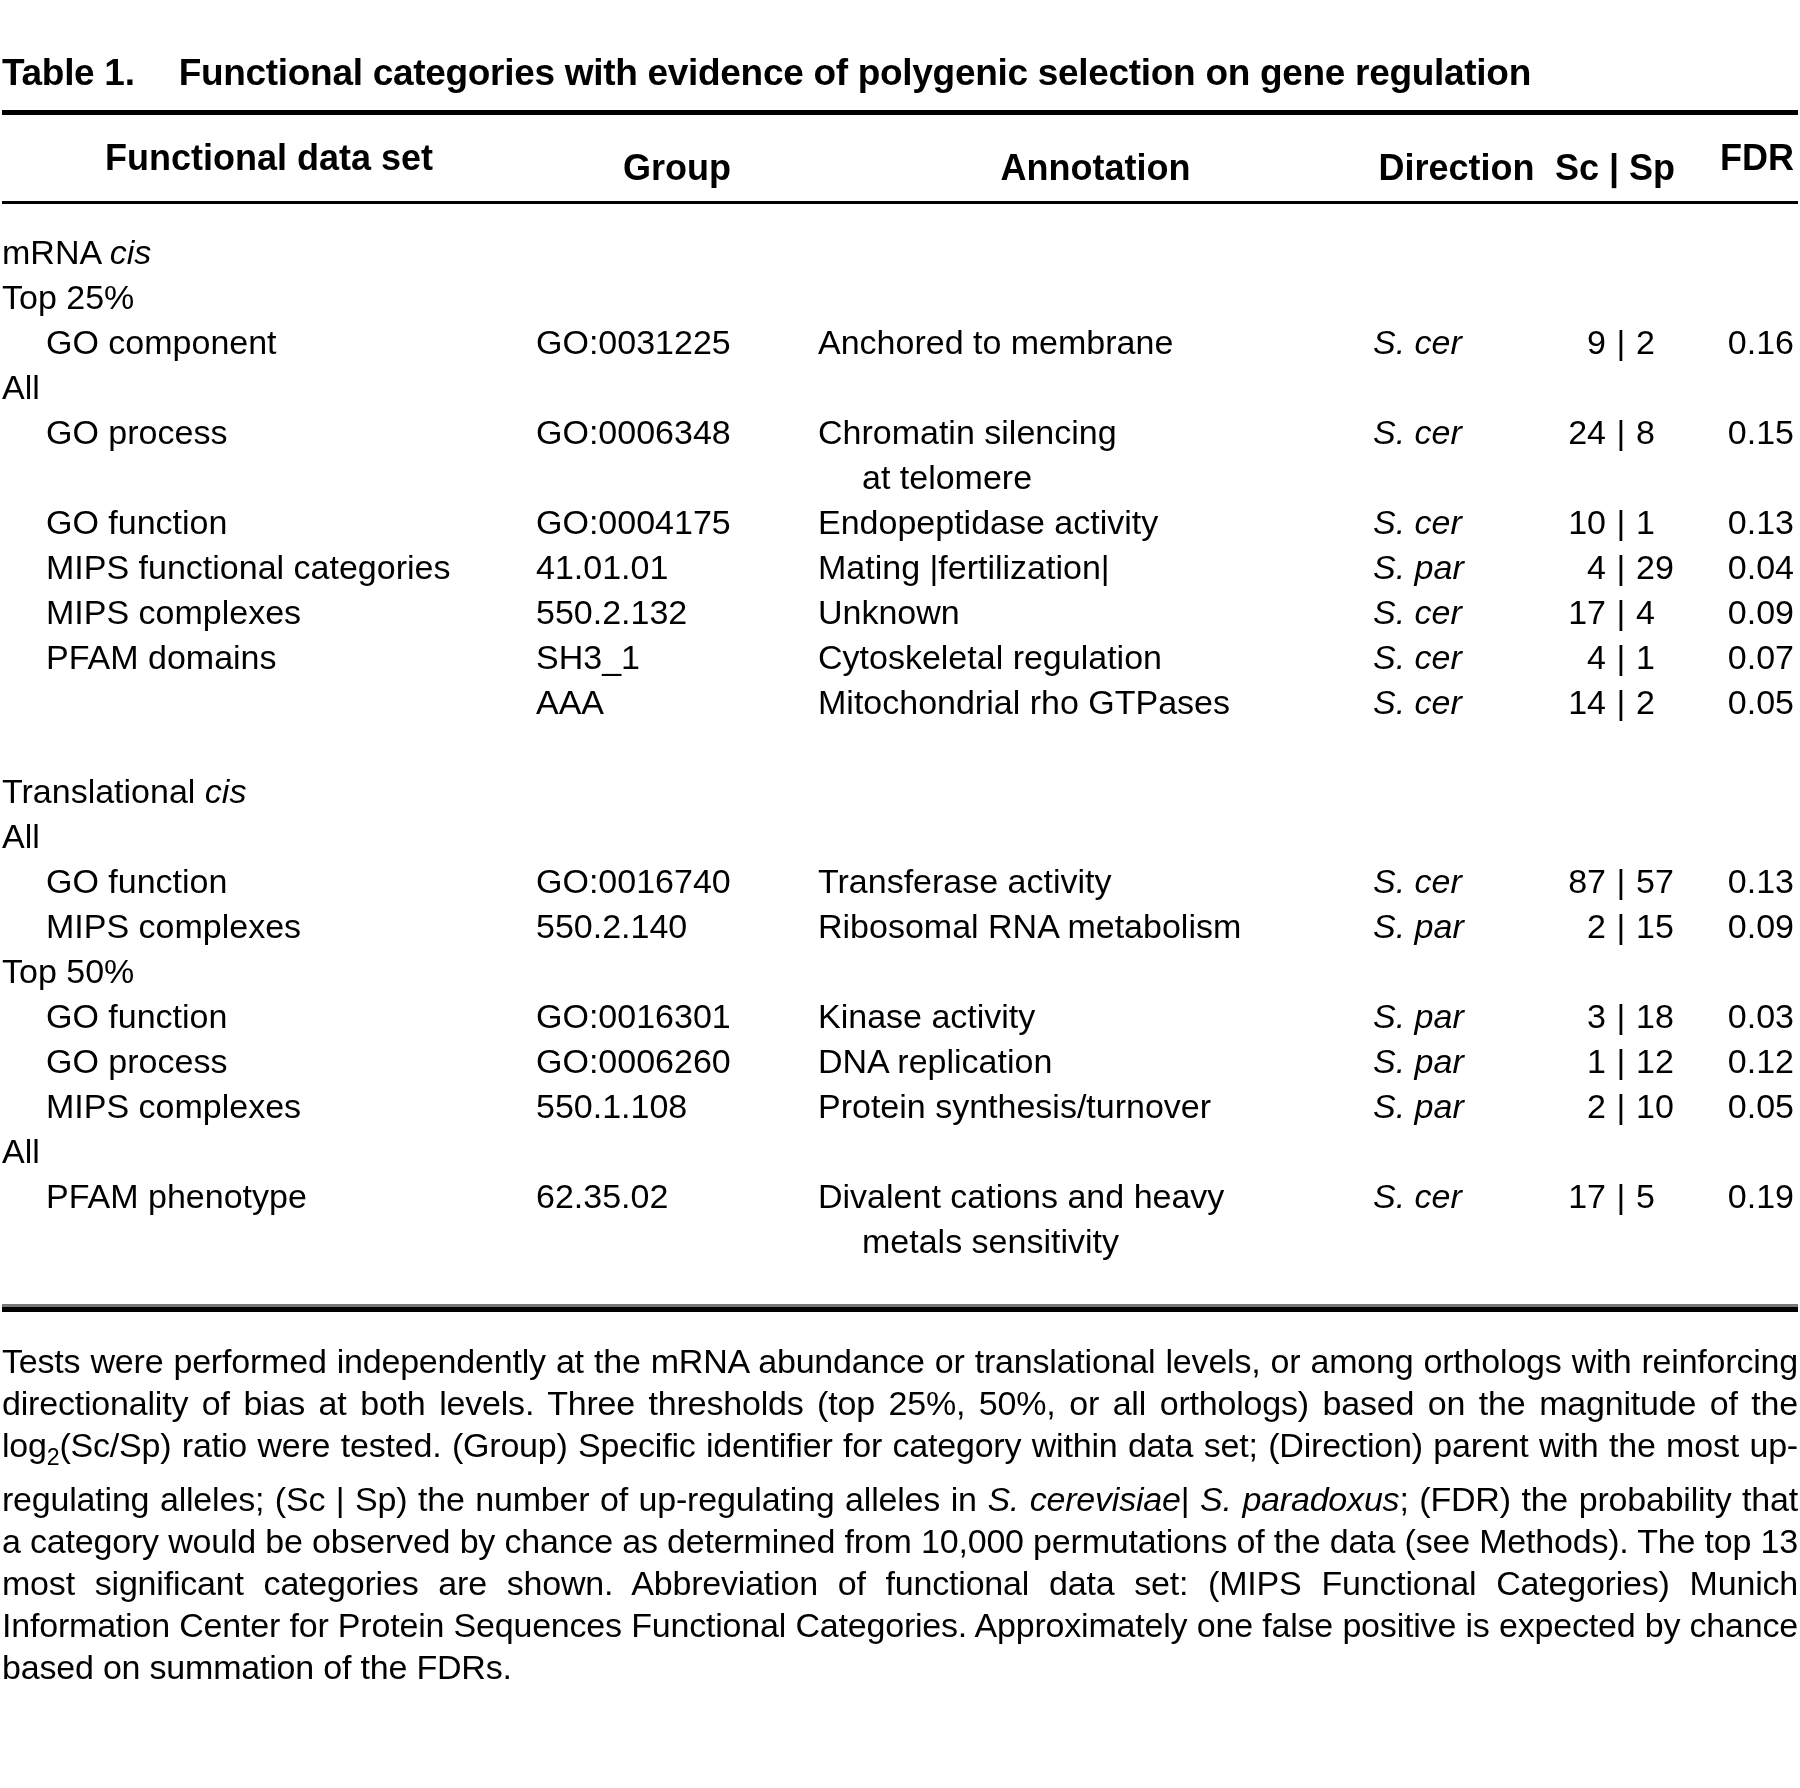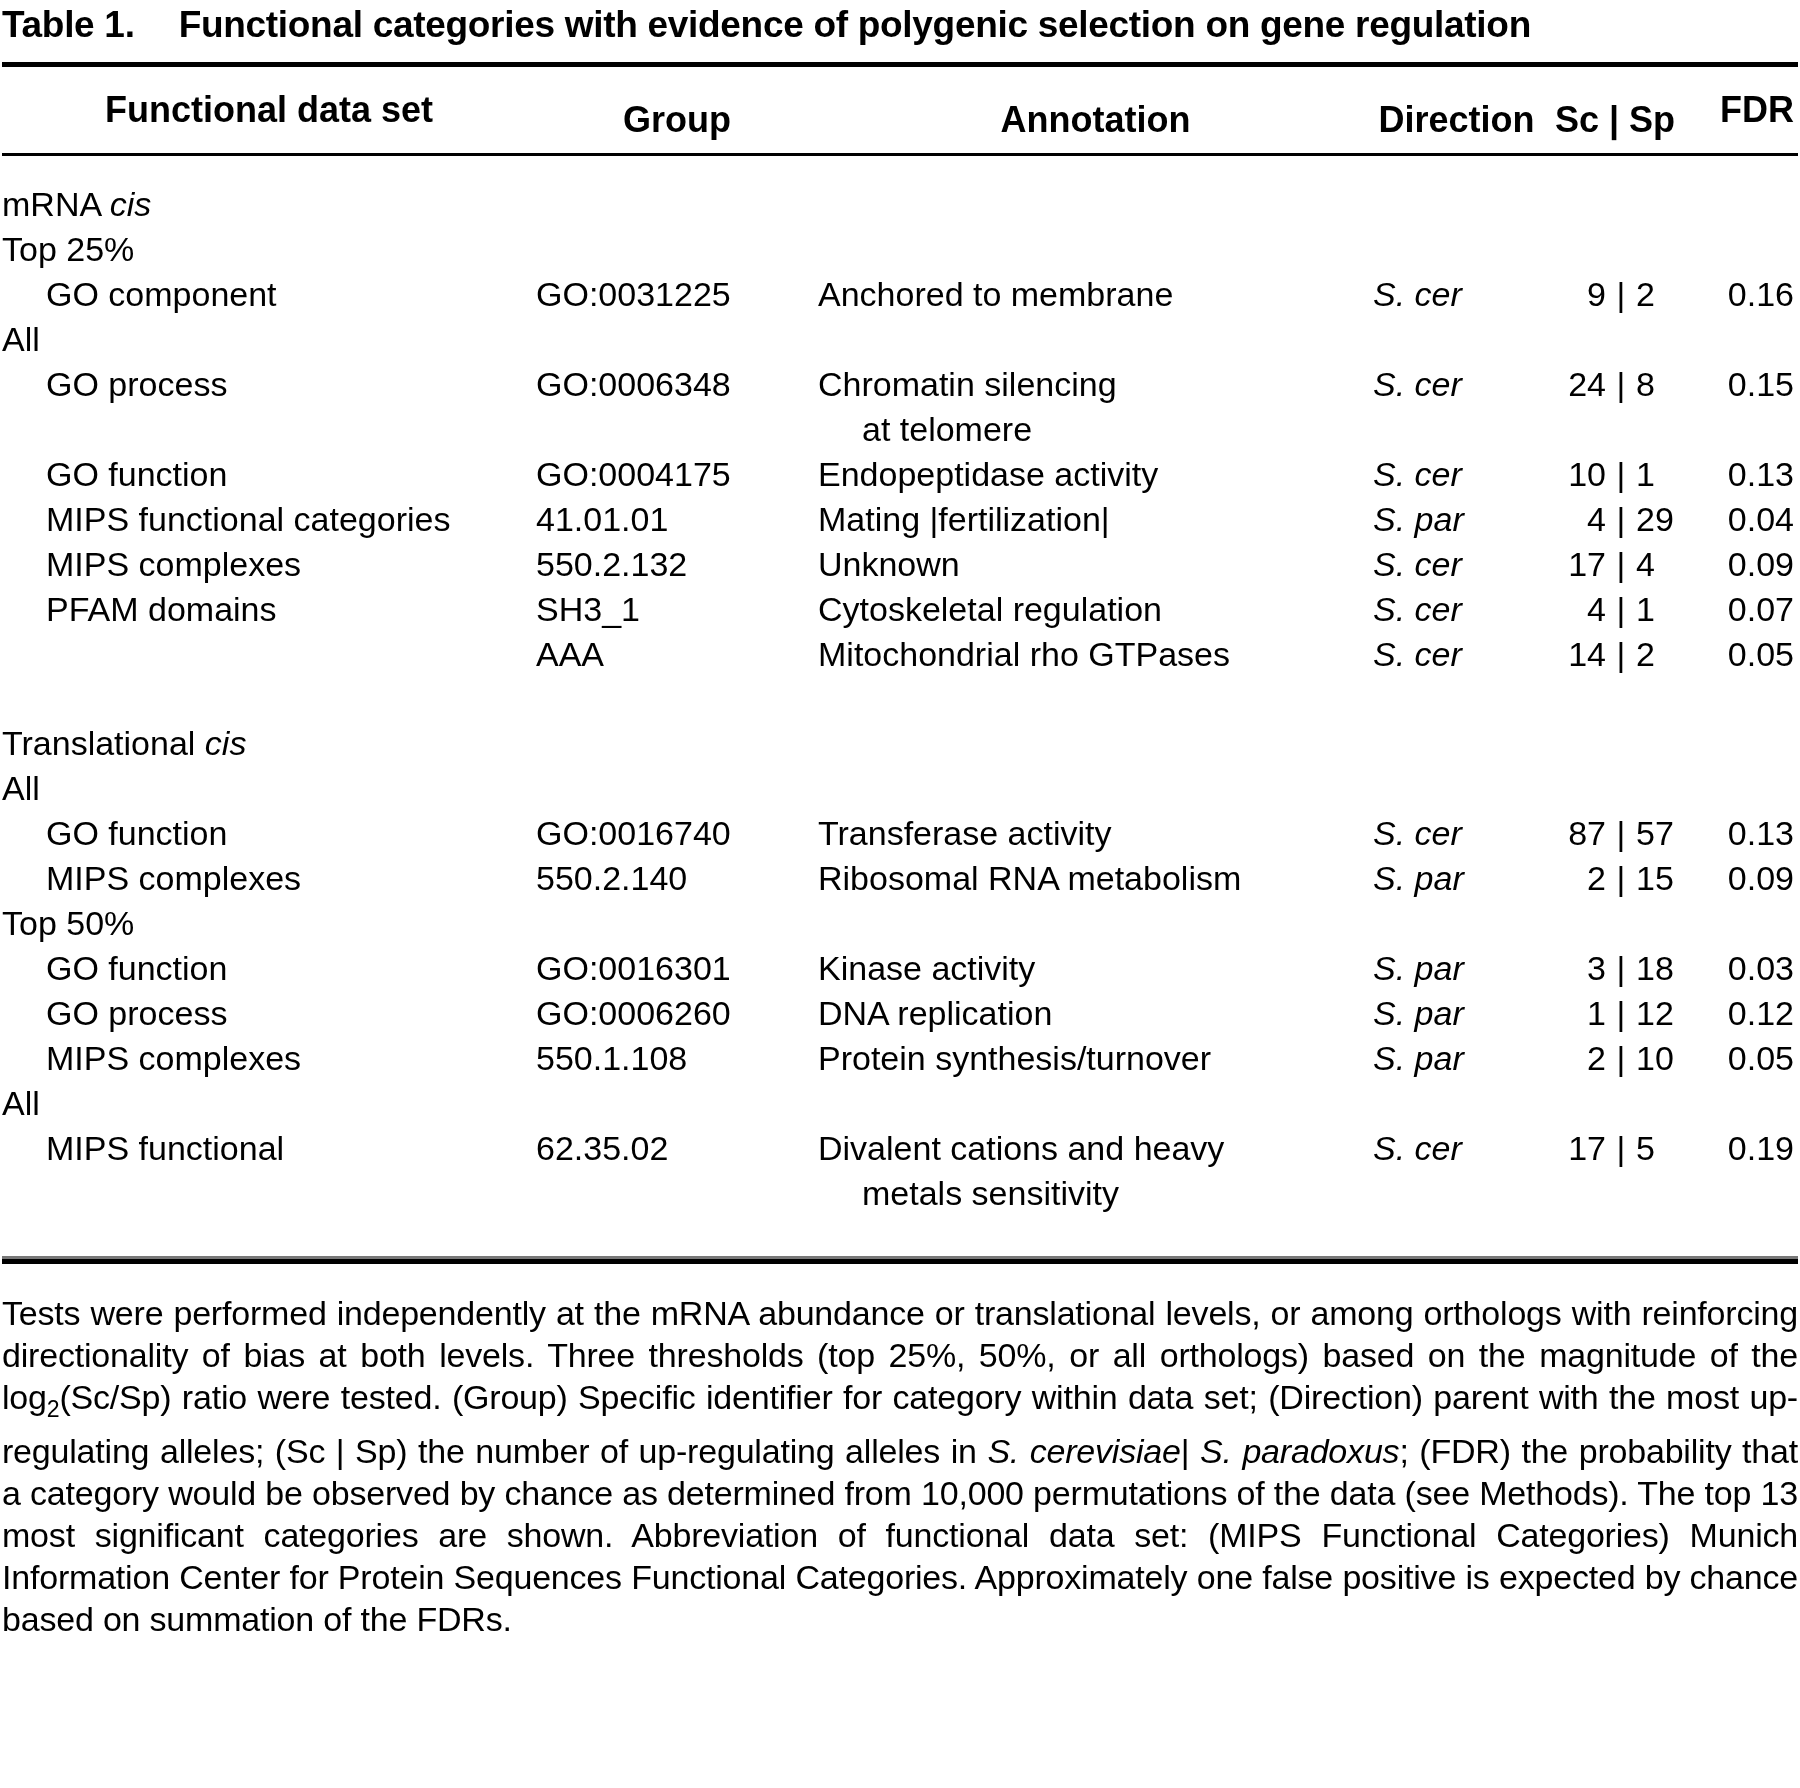--- a/index.html
+++ b/index.html
@@ -4,21 +4,21 @@
 <style>
   * { margin:0; padding:0; box-sizing:border-box; }
   html, body { background:#ffffff; }
   body {
     width:1800px; min-height:1788px;
     font-family:"Liberation Sans", sans-serif;
     color:#000; -webkit-font-smoothing:antialiased;
   }
   .page { width:1800px; padding:0 2px; }
 
-  .table-title { font-size:37px; font-weight:bold; padding:4px 0 16px 0; letter-spacing:-0.3px; }
+  .table-title { font-size:37px; font-weight:bold; padding:4px 0 16px 0; letter-spacing:-0.3px;margin-top:48px; }
   .t-label { margin-right:44px; }
 
   .rule-thick { height:5px; background:#000; }
   .rule-thin  { height:3px; background:#000; }
   .rule-d1 { height:3px; background:#787878; }
   .rule-d2 { height:5px; background:#000; }
 
   .thead, .trow { display:grid; grid-template-columns:534px 282px 555px 167px 150px 108px; }
 
   .thead { align-items:center; height:86px; font-weight:bold; font-size:36px; }
@@ -241,21 +241,21 @@
         <div class="cell c-di">S. par</div>
         <div class="cell c-sc">
           <span class="scv">2</span>
           <span class="barv">|</span>
           <span class="spv">10</span>
         </div>
         <div class="cell c-fd">0.05</div>
       </div>
       <div class="threshold-line">All</div>
       <div class="trow">
-        <div class="cell c-ds">MIPS functional</div>
+        <div class="cell c-ds">PFAM phenotype</div>
         <div class="cell c-gr">62.35.02</div>
         <div class="cell c-an">
           <div>Divalent cations and heavy</div>
           <div class="annot2">metals sensitivity</div>
         </div>
         <div class="cell c-di">S. cer</div>
         <div class="cell c-sc">
           <span class="scv">17</span>
           <span class="barv">|</span>
           <span class="spv">5</span>

